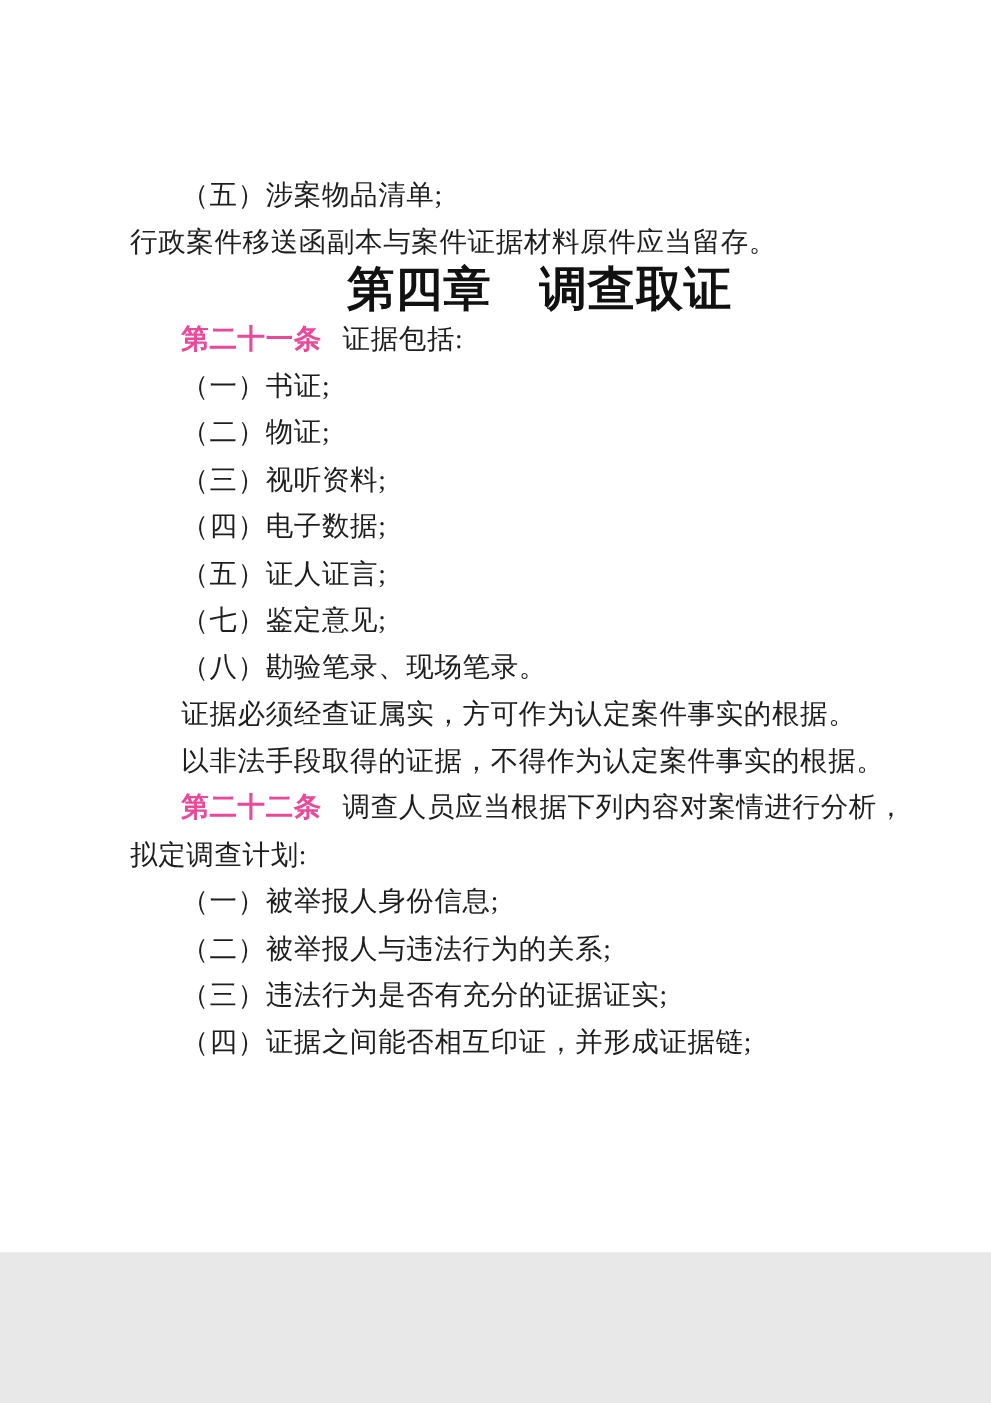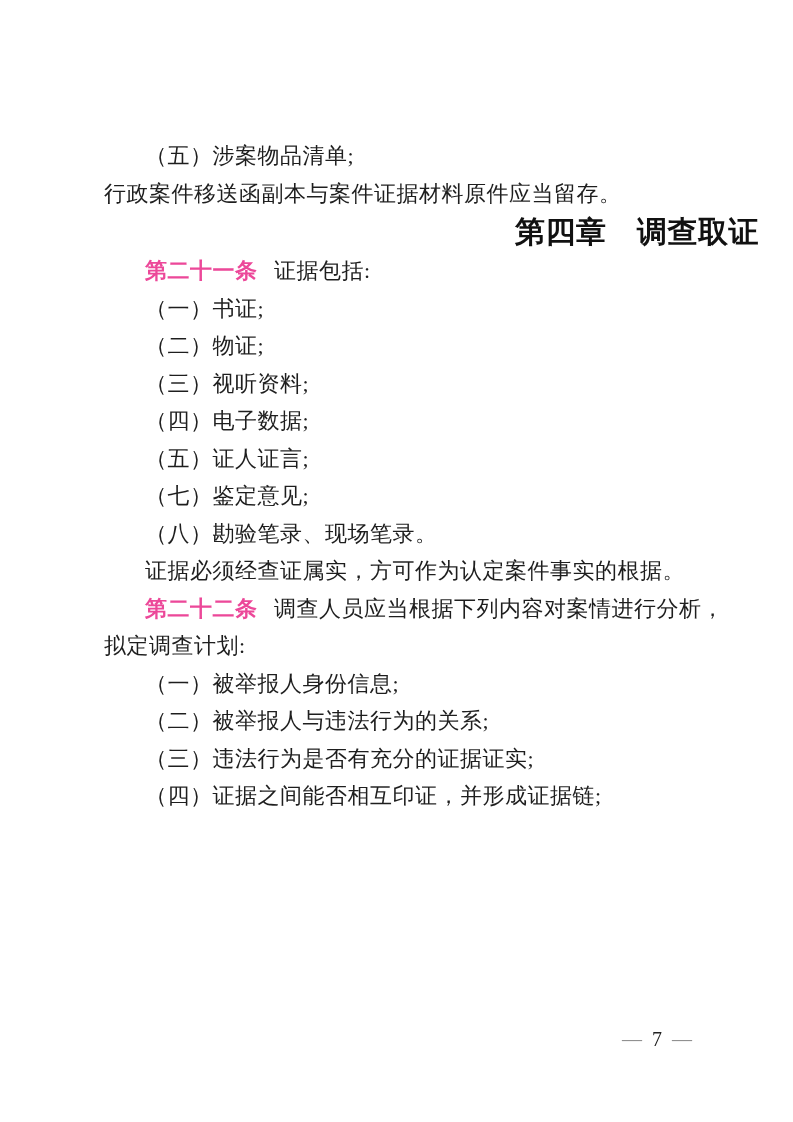--- a/index.html
+++ b/index.html
@@ -3,21 +3,21 @@
 <meta charset="utf-8">
 <style>
   html, body {
     margin: 0;
     padding: 0;
     background: #e8e8e8;
   }
   .page {
     position: relative;
     width: 793px;
-    height: 1122px;
+    height: 1002px;
     background: #ffffff;
     overflow: hidden;
     font-family: "Liberation Serif", "DejaVu Serif", serif;
     color: #1e1e1e;
   }
   .content {
     position: absolute;
     left: 104px;
     top: 137px;
     width: 655px;
@@ -36,24 +36,24 @@
   .content p.flush {
     text-indent: 0;
   }
   .article-label {
     font-weight: bold;
     color: #ec4899;
     margin-right: 0.75em;
   }
   .chapter {
     margin: 42px 0 10px 0;
-    text-align: right;
+    text-align: center;
     font-family: "Liberation Sans", "DejaVu Sans", sans-serif;
     font-weight: bold;
-    font-size: 30px;
+    font-size: 38px;
     line-height: 40px;
     letter-spacing: 1px;
     color: #111111;
     text-indent: 0;
     white-space: nowrap;
   }
   .footer {
     position: absolute;
     top: 1027px;
     right: 101px;
@@ -85,20 +85,21 @@
 
     <p class="indent">（一）书证;</p>
     <p class="indent">（二）物证;</p>
     <p class="indent">（三）视听资料;</p>
     <p class="indent">（四）电子数据;</p>
     <p class="indent">（五）证人证言;</p>
     <p class="indent">（七）鉴定意见;</p>
     <p class="indent">（八）勘验笔录、现场笔录。</p>
 
     <p class="indent">证据必须经查证属实，方可作为认定案件事实的根据。</p>
+    <p class="indent">以非法手段取得的证据，不得作为认定案件事实的根据。</p>
 
     <p class="indent"><span class="article-label">第二十二条</span><span>调查人员应当根据下列内容对案情进行分析，</span></p>
     <p class="flush">拟定调查计划:</p>
 
     <p class="indent">（一）被举报人身份信息;</p>
     <p class="indent">（二）被举报人与违法行为的关系;</p>
     <p class="indent">（三）违法行为是否有充分的证据证实;</p>
     <p class="indent">（四）证据之间能否相互印证，并形成证据链;</p>
 
   </div>

